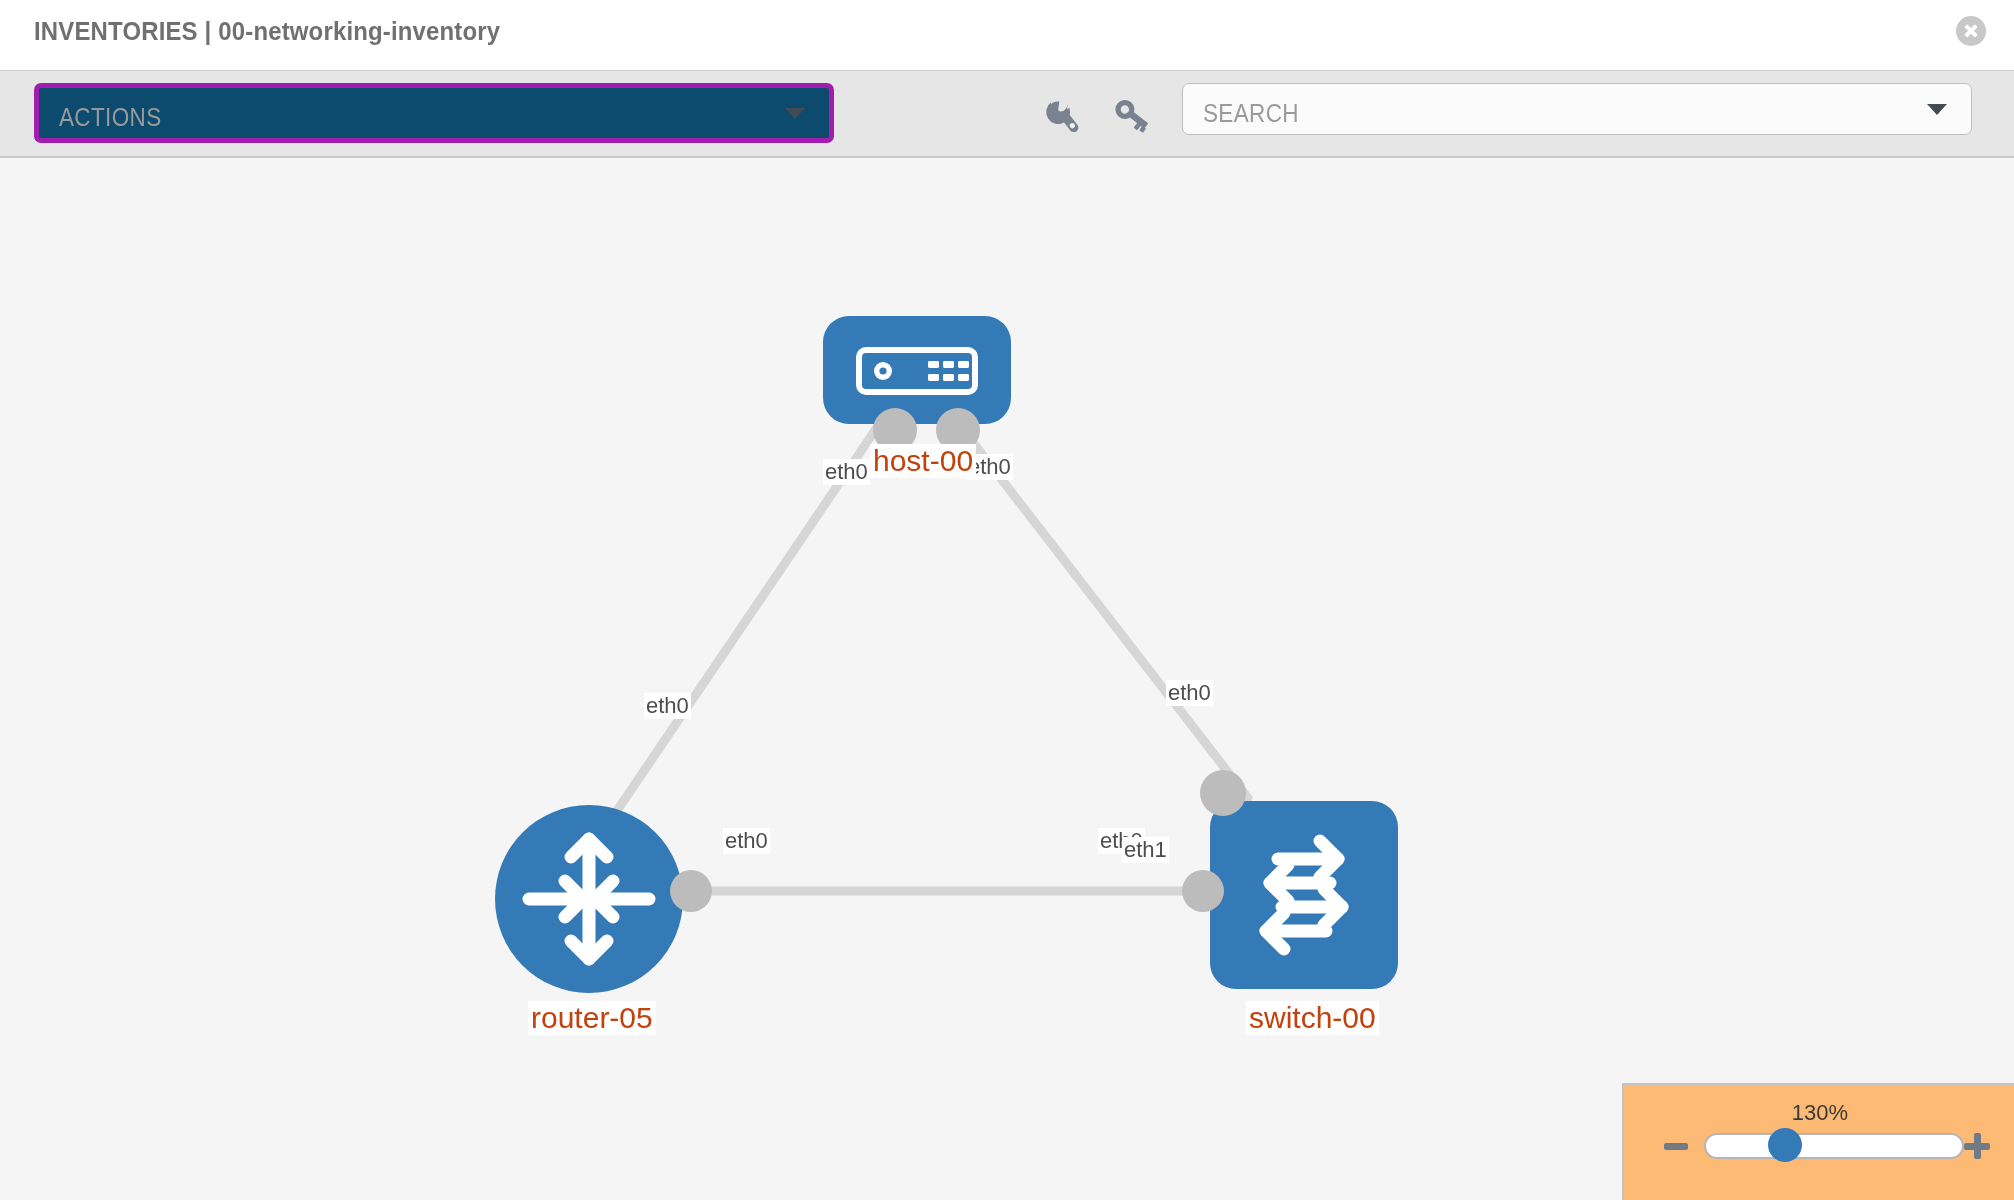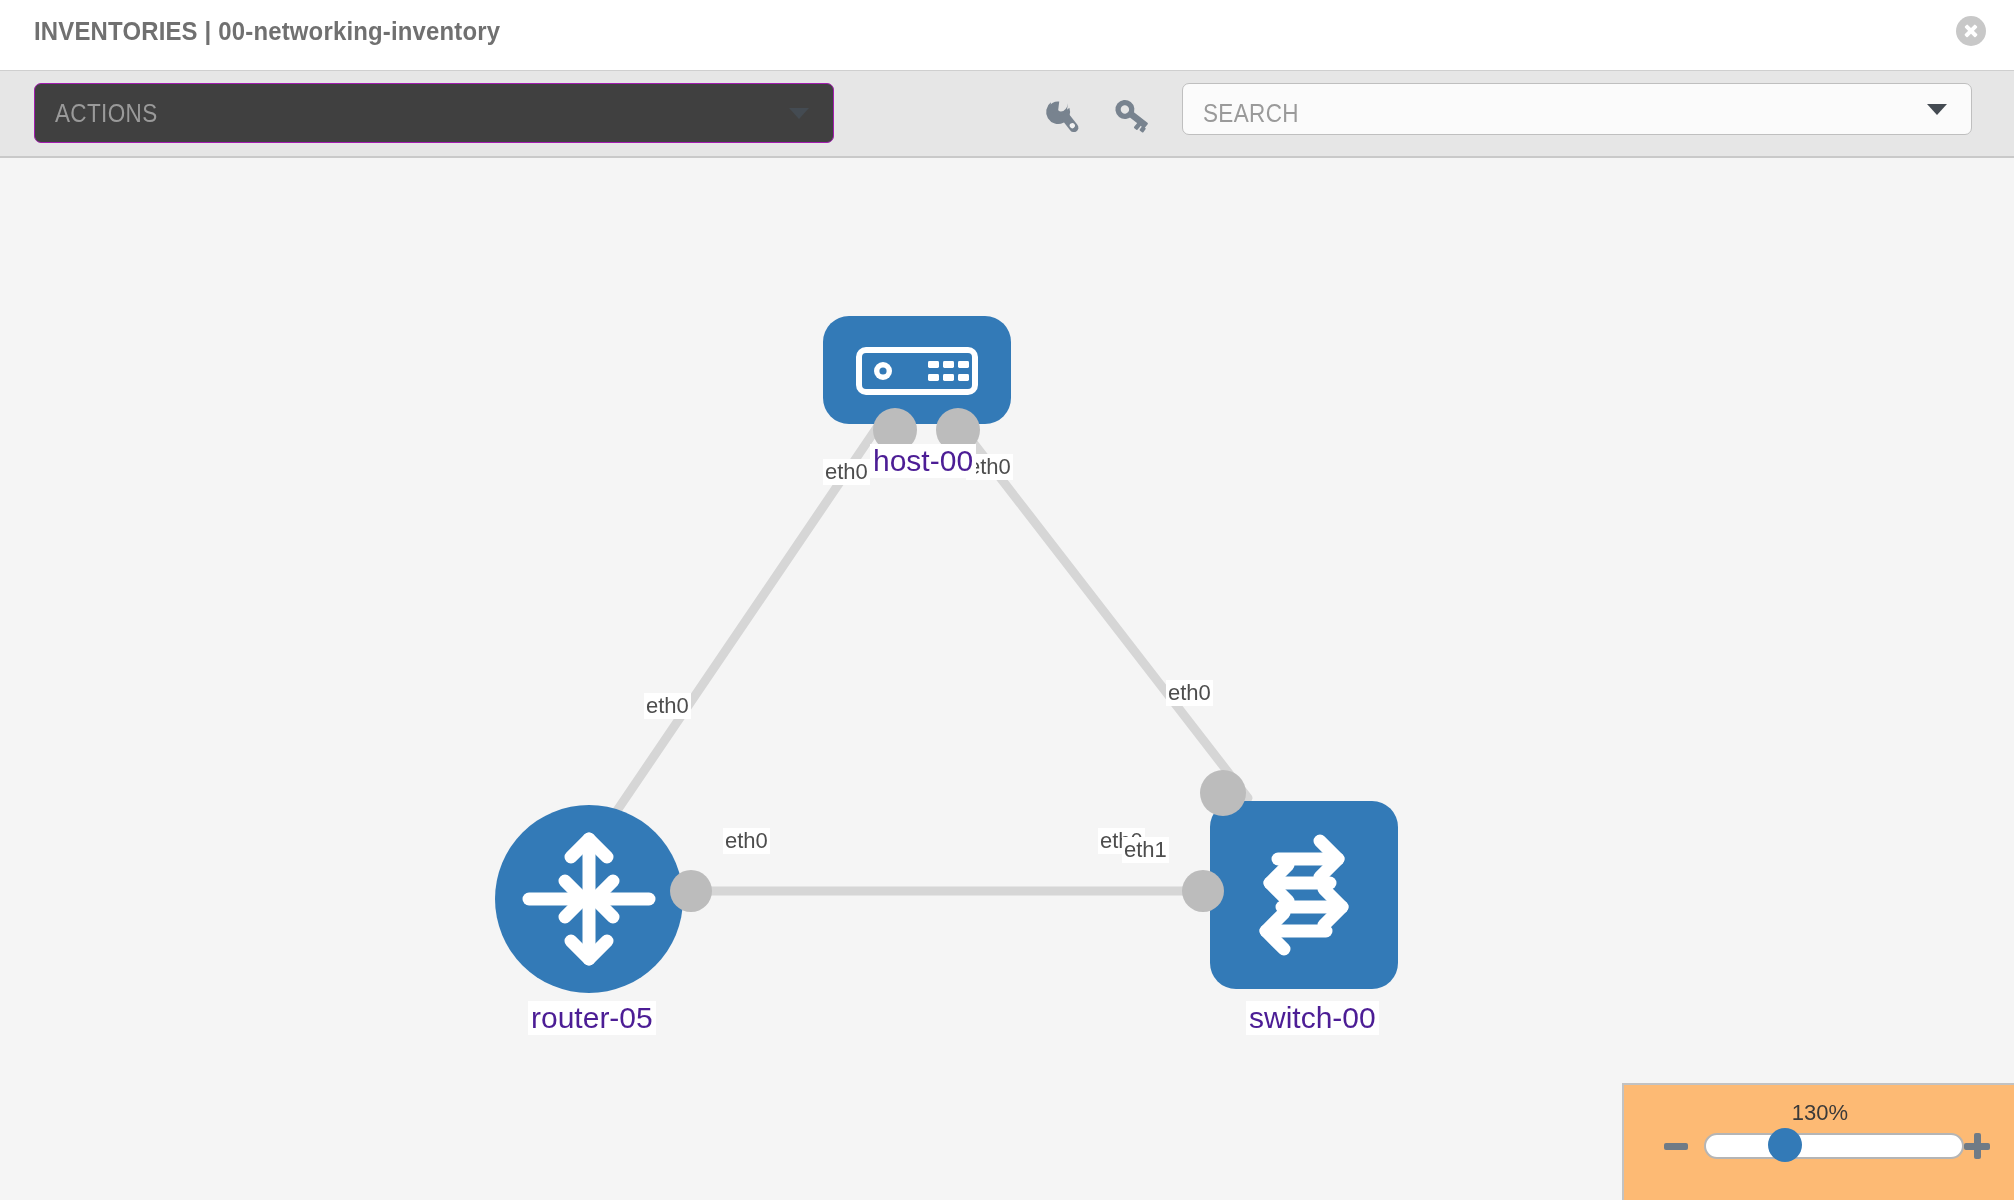--- a/index.html
+++ b/index.html
@@ -72,22 +72,22 @@
     border-top: 1px solid #cfcfcf;
     border-bottom: 2px solid #c9c9c9;
     box-sizing: border-box;
   }
   .actions-select {
     position: absolute;
     left: 34px;
     top: 12px;
     width: 800px;
     height: 60px;
-    background: #404040;
-    border: 1px solid #a21caf;
+    background: #0c4a6e;
+    border: 5px solid #a21caf;
     border-radius: 7px;
     box-sizing: border-box;
     cursor: pointer;
   }
   .actions-select .label {
     position: absolute;
     left: 20px;
     top: 15px;
     font-size: 25px;
     color: #9a9a9a;
@@ -185,21 +185,21 @@
     position: absolute;
     background: #bcbcbc;
     border-radius: 50%;
     z-index: 1;
   }
 
   
   .node-label {
     position: absolute;
     background: #ffffff;
-    color: #4c1d95;
+    color: #c2410c;
     font-size: 30px;
     line-height: 34px;
     padding: 0 3px;
     white-space: nowrap;
     z-index: 6;
   }
   .if-label {
     position: absolute;
     background: #ffffff;
     color: #4d4d4d;

